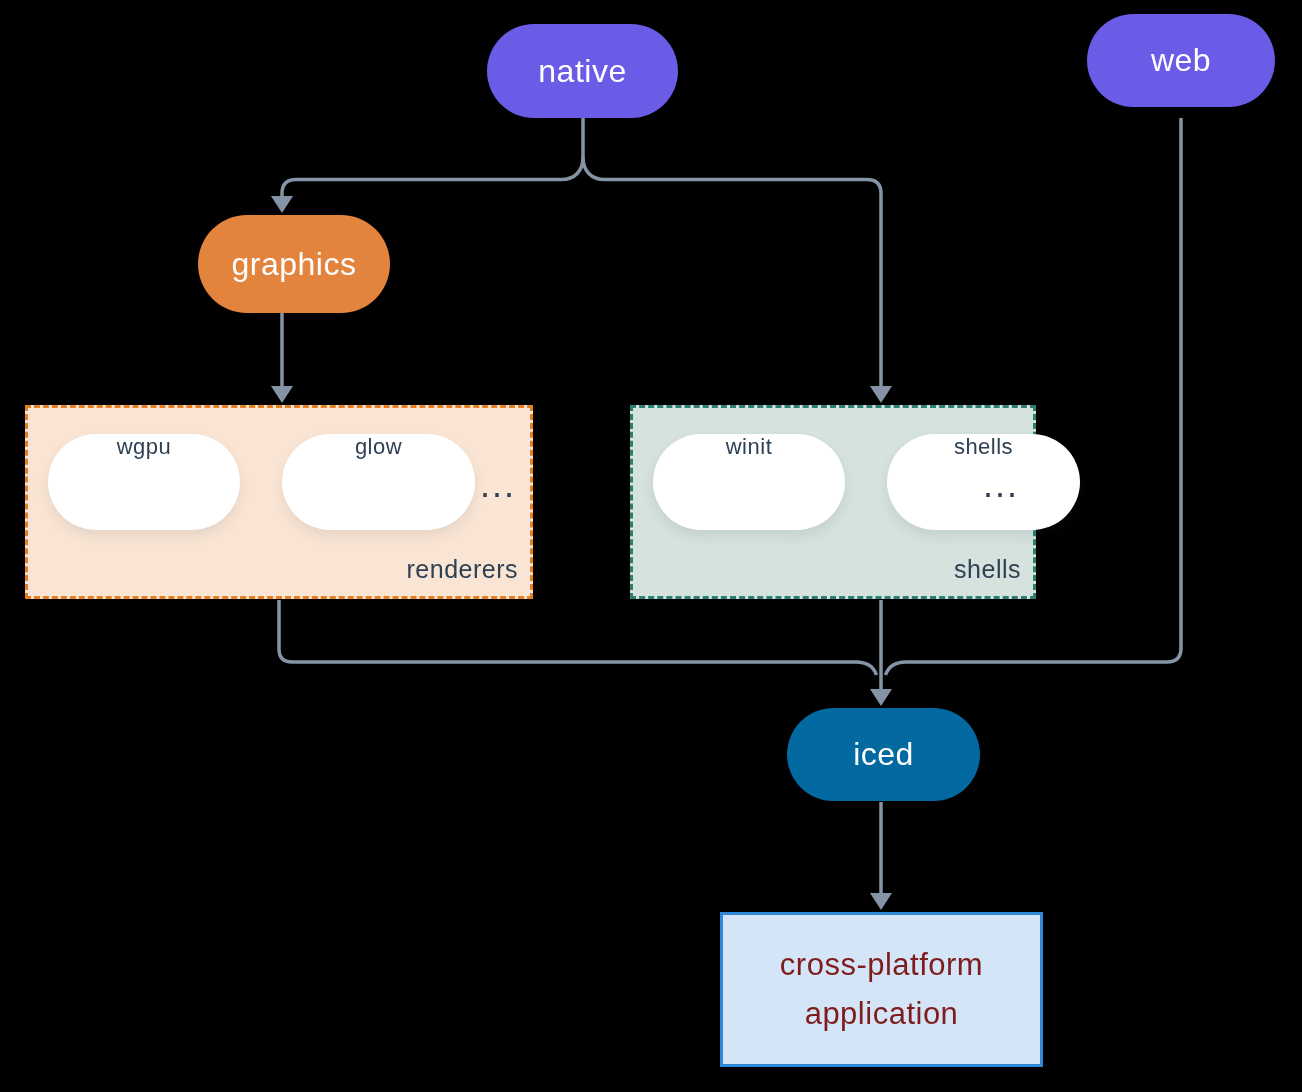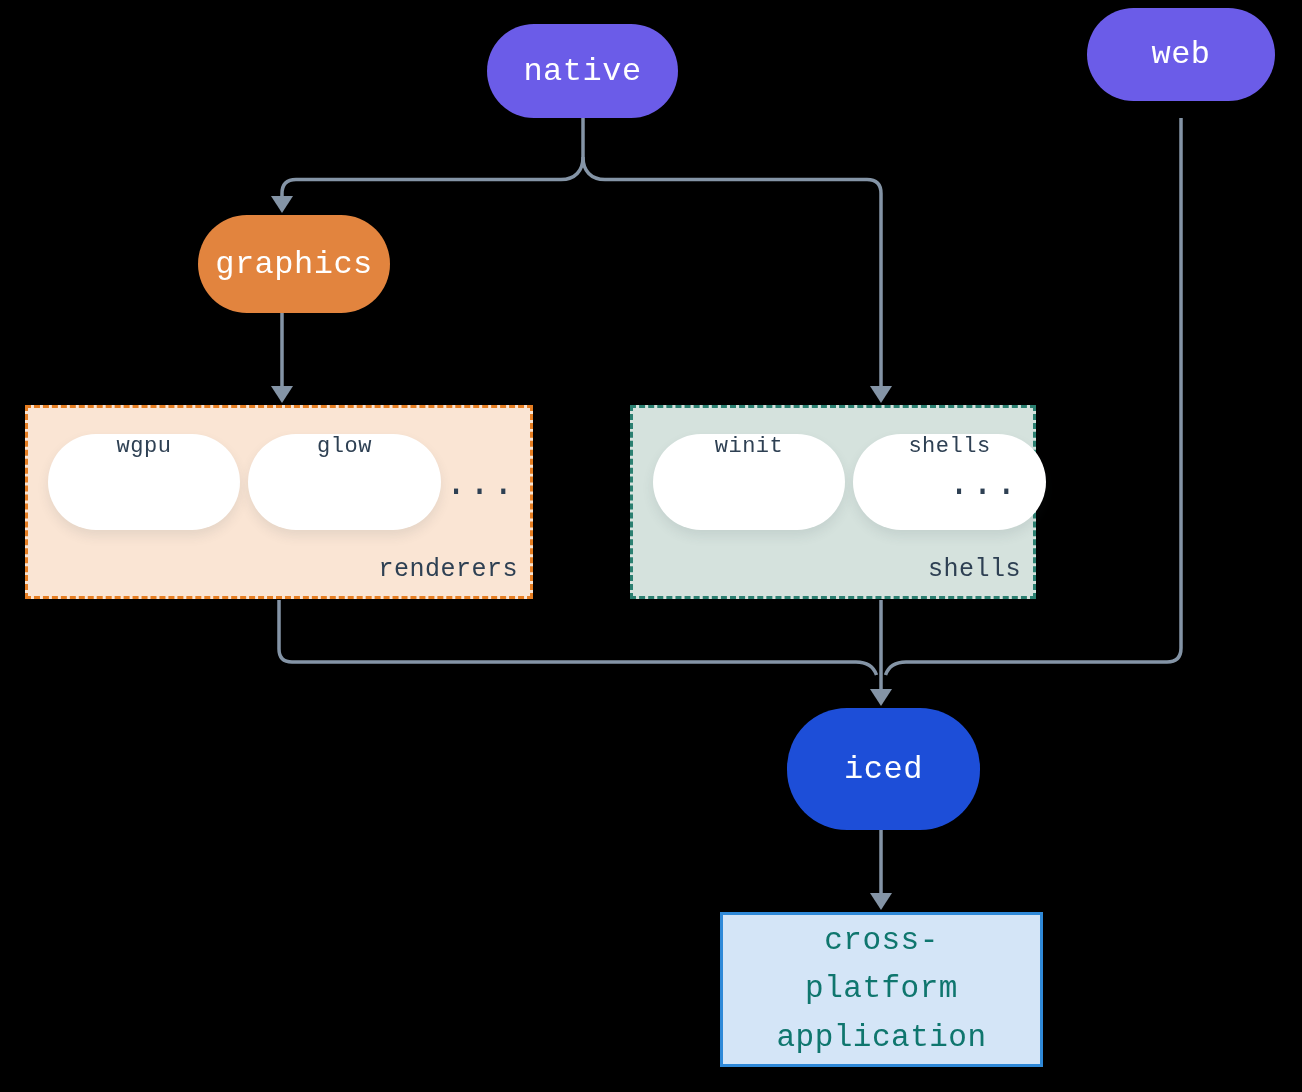--- a/index.html
+++ b/index.html
@@ -2,41 +2,41 @@
 <html><head>
 <meta charset="utf-8">
 <style>
   html, body { margin: 0; padding: 0; background: #000; }
   #canvas {
     position: relative;
     width: 1302px;
     height: 1092px;
     background: #000000;
     overflow: hidden;
-    font-family: Liberation Mono, monospace;
+    font-family: Liberation Sans, sans-serif;
   }
   #edges { position: absolute; left: 0; top: 0; width: 1302px; height: 1092px; }
   .edge { stroke: #8494a6; stroke-width: 3.5; fill: none; }
   .arrowhead { fill: #8494a6; stroke: none; }
 
   .pill {
     position: absolute;
     display: flex;
     align-items: center;
     justify-content: center;
     border-radius: 60px;
     color: #ffffff;
     font-size: 32px;
     letter-spacing: 0.5px;
     z-index: 2;
   }
   .pill-native   { left: 487px; top:  24px; width: 191px; height: 94px; background: #6b5ce8; }
-  .pill-web      { left: 1087px; top: 8px; width: 188px; height: 93px; background: #6b5ce8; }
+  .pill-web      { left: 1087px; top: 14px; width: 188px; height: 93px; background: #6b5ce8; }
   .pill-graphics { left: 198px; top: 215px; width: 192px; height: 98px; background: #e2843e; }
-  .pill-iced     { left: 787px; top: 708px; width: 193px; height: 122px; background: #1d4ed8; }
+  .pill-iced     { left: 787px; top: 708px; width: 193px; height: 93px; background: #0369a1; }
 
   .groupbox {
     position: absolute;
     top: 405px;
     height: 194px;
     box-sizing: border-box;
     z-index: 1;
   }
   .groupbox-renderers {
     left: 25px; width: 508px;
@@ -64,37 +64,37 @@
     background: #ffffff;
     color: #2e4053;
     display: flex;
     align-items: flex-start;
     justify-content: center;
     font-size: 22px;
     letter-spacing: 0.5px;
     box-shadow: 0 6px 12px rgba(46, 64, 83, 0.10);
   }
   .inner-pill-1 { left: 20px;  width: 192px; }
-  .inner-pill-2 { left: 220px; width: 193px; }
+  .inner-pill-2 { left: 254px; width: 193px; }
   .ellipsis {
     position: absolute;
     right: 14px;
     top: 56px;
     font-size: 36px;
     color: #2e4053;
     letter-spacing: 2px;
   }
   .appbox {
     position: absolute;
     left: 720px; top: 912px;
     width: 323px; height: 155px;
     box-sizing: border-box;
     background: #d4e5f7;
     border: 3px solid #2f89d8;
-    color: #0f766e;
+    color: #7f1d1d;
     display: flex;
     align-items: center;
     justify-content: center;
     text-align: center;
     font-size: 31px;
     line-height: 1.55;
     letter-spacing: 0.5px;
     z-index: 2;
     padding: 0 38px;
   }

